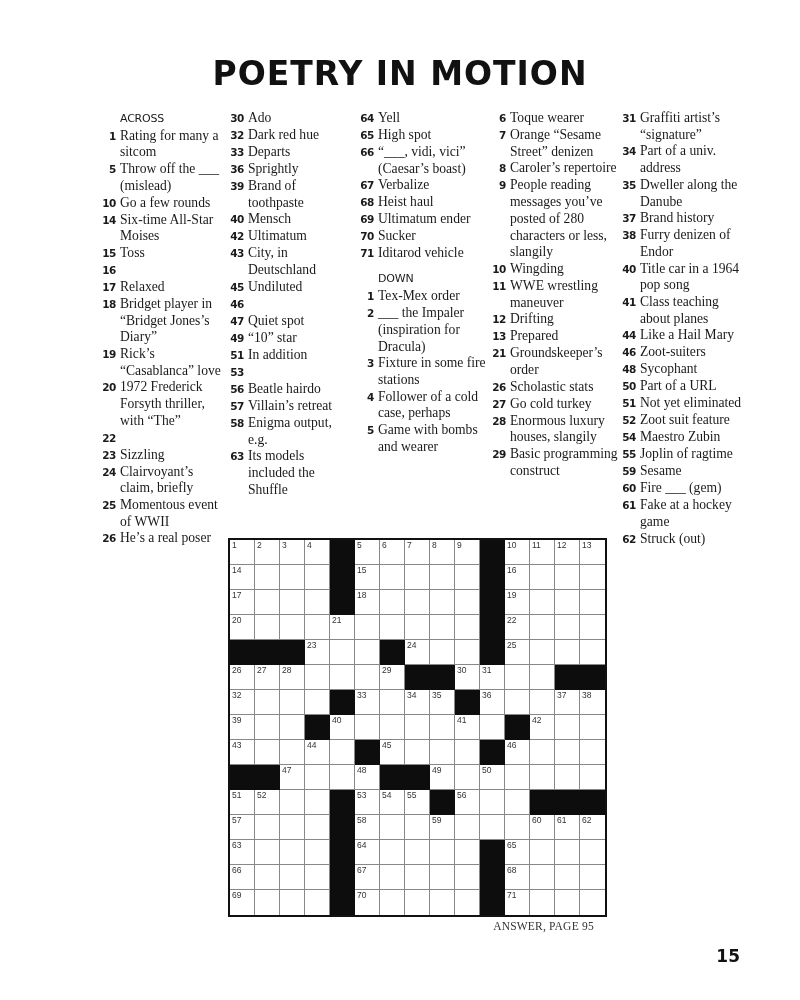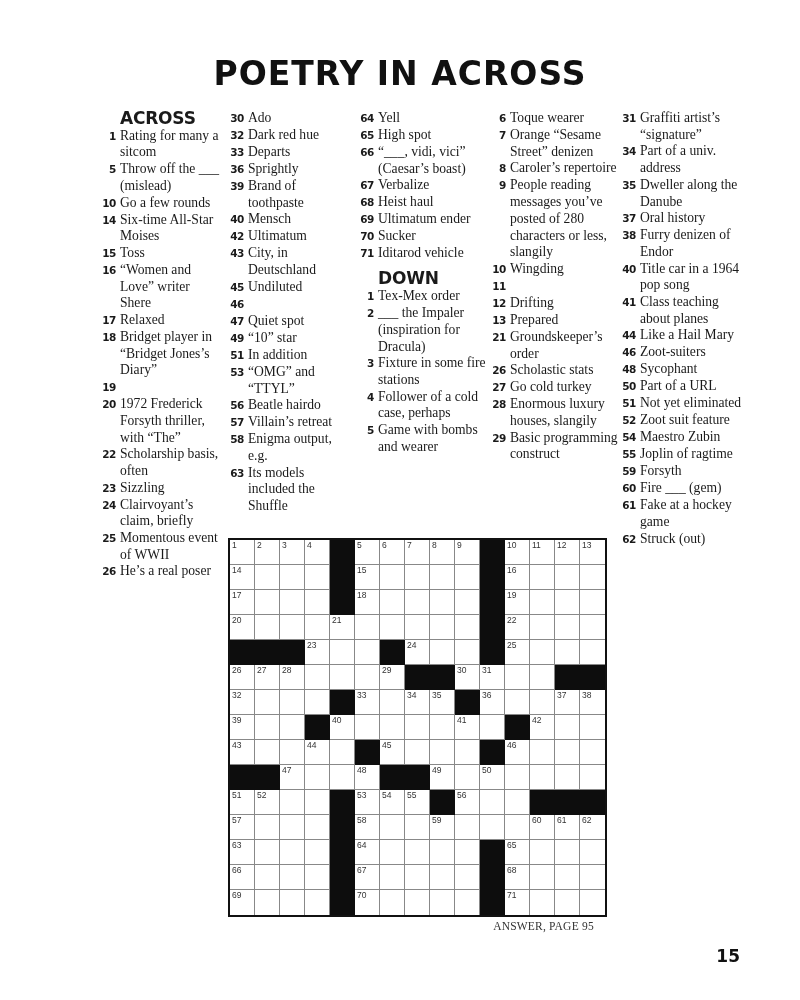--- a/index.html
+++ b/index.html
@@ -1,34 +1,34 @@
 <!DOCTYPE html>
 <html><head>
 <meta charset="utf-8">
 <style>
   html, body { margin: 0; padding: 0; background: #ffffff; }
   body { width: 800px; height: 1000px; position: relative; overflow: hidden; color: #1a1a1a; font-family: "Liberation Serif", serif; }
   .title { position: absolute; left: 0; width: 800px; top: 54px; text-align: center; font-family: "DejaVu Sans", sans-serif; font-weight: bold; font-size: 33px; letter-spacing: 1px; color: #111; }
   .col { position: absolute; top: 110px; font-size: 13.6px; line-height: 16.7px; }
-  .col-heading { font-family: "DejaVu Sans", sans-serif; font-weight: bold; font-size: 17px; padding-left: 24px; margin-bottom: 1px; height: 16.7px; line-height: 17px; letter-spacing: -0.2px; }
+  .col-heading { font-family: "DejaVu Sans", sans-serif; font-weight: normal; font-size: 11px; padding-left: 24px; margin-bottom: 1px; height: 16.7px; line-height: 17px; letter-spacing: -0.2px; }
   .col-heading.down { margin-top: 8px; }
   .clue { display: flex; align-items: flex-start; }
   .clue-num { width: 20px; flex: 0 0 20px; text-align: right; font-family: "DejaVu Sans", sans-serif; font-weight: bold; font-size: 10.5px; padding-right: 4px; line-height: 17px; letter-spacing: -0.4px; }
   .clue-text { flex: 1; }
   #grid { position: absolute; left: 230px; top: 540px; width: 375px; height: 375px; border: 2px solid #111; box-sizing: content-box; display: grid; grid-template-columns: repeat(15, 25px); grid-template-rows: repeat(15, 25px); margin-left: -2px; margin-top: -2px; }
   .cell { box-sizing: border-box; border-right: 1px solid #888; border-bottom: 1px solid #888; position: relative; background: #fff; }
   .cell.black { background: #0d0d0d; border-color: #0d0d0d; }
   .cell .n { position: absolute; left: 2px; top: 1px; font-family: "Liberation Sans", sans-serif; font-size: 8.5px; line-height: 9px; color: #333; }
   .answer { position: absolute; top: 920px; left: 480px; width: 127px; text-align: center; font-size: 11.5px; letter-spacing: 0.2px; color: #333; }
   .pageno { position: absolute; top: 946px; left: 700px; width: 40px; text-align: right; font-family: "DejaVu Sans", sans-serif; font-weight: bold; font-size: 17px; color: #111; }
 </style>
 </head>
 <body>
 
-<div class="title">POETRY IN ACROSS</div>
+<div class="title">POETRY IN MOTION</div>
 
 <div class="col" id="col0" style="left:96px; width:128px;">
   <div class="col-heading">ACROSS</div>
 <div class="clue">
       <span class="clue-num">1</span>
       <span class="clue-text">Rating for many a sitcom</span>
     </div>
     <div class="clue">
       <span class="clue-num">5</span>
       <span class="clue-text">Throw off the ___ (mislead)</span>
@@ -40,40 +40,39 @@
     <div class="clue">
       <span class="clue-num">14</span>
       <span class="clue-text">Six-time All-Star Moises</span>
     </div>
     <div class="clue">
       <span class="clue-num">15</span>
       <span class="clue-text">Toss</span>
     </div>
     <div class="clue">
       <span class="clue-num">16</span>
-      <span class="clue-text">“Women and Love” writer Shere</span>
     </div>
     <div class="clue">
       <span class="clue-num">17</span>
       <span class="clue-text">Relaxed</span>
     </div>
     <div class="clue">
       <span class="clue-num">18</span>
       <span class="clue-text">Bridget player in “Bridget Jones’s Diary”</span>
     </div>
     <div class="clue">
       <span class="clue-num">19</span>
+      <span class="clue-text">Rick’s “Casablanca” love</span>
     </div>
     <div class="clue">
       <span class="clue-num">20</span>
       <span class="clue-text">1972 Frederick Forsyth thriller, with “The”</span>
     </div>
     <div class="clue">
       <span class="clue-num">22</span>
-      <span class="clue-text">Scholarship basis, often</span>
     </div>
     <div class="clue">
       <span class="clue-num">23</span>
       <span class="clue-text">Sizzling</span>
     </div>
     <div class="clue">
       <span class="clue-num">24</span>
       <span class="clue-text">Clairvoyant’s claim, briefly</span>
     </div>
     <div class="clue">
@@ -132,21 +131,20 @@
     <div class="clue">
       <span class="clue-num">49</span>
       <span class="clue-text">“10” star</span>
     </div>
     <div class="clue">
       <span class="clue-num">51</span>
       <span class="clue-text">In addition</span>
     </div>
     <div class="clue">
       <span class="clue-num">53</span>
-      <span class="clue-text">“OMG” and “TTYL”</span>
     </div>
     <div class="clue">
       <span class="clue-num">56</span>
       <span class="clue-text">Beatle hairdo</span>
     </div>
     <div class="clue">
       <span class="clue-num">57</span>
       <span class="clue-text">Villain’s retreat</span>
     </div>
     <div class="clue">
@@ -229,20 +227,21 @@
     <div class="clue">
       <span class="clue-num">9</span>
       <span class="clue-text">People reading messages you’ve posted of 280 characters or less, slangily</span>
     </div>
     <div class="clue">
       <span class="clue-num">10</span>
       <span class="clue-text">Wingding</span>
     </div>
     <div class="clue">
       <span class="clue-num">11</span>
+      <span class="clue-text">WWE wrestling maneuver</span>
     </div>
     <div class="clue">
       <span class="clue-num">12</span>
       <span class="clue-text">Drifting</span>
     </div>
     <div class="clue">
       <span class="clue-num">13</span>
       <span class="clue-text">Prepared</span>
     </div>
     <div class="clue">
@@ -274,21 +273,21 @@
     <div class="clue">
       <span class="clue-num">34</span>
       <span class="clue-text">Part of a univ. address</span>
     </div>
     <div class="clue">
       <span class="clue-num">35</span>
       <span class="clue-text">Dweller along the Danube</span>
     </div>
     <div class="clue">
       <span class="clue-num">37</span>
-      <span class="clue-text">Oral history</span>
+      <span class="clue-text">Brand history</span>
     </div>
     <div class="clue">
       <span class="clue-num">38</span>
       <span class="clue-text">Furry denizen of Endor</span>
     </div>
     <div class="clue">
       <span class="clue-num">40</span>
       <span class="clue-text">Title car in a 1964 pop song</span>
     </div>
     <div class="clue">
@@ -322,21 +321,21 @@
     <div class="clue">
       <span class="clue-num">54</span>
       <span class="clue-text">Maestro Zubin</span>
     </div>
     <div class="clue">
       <span class="clue-num">55</span>
       <span class="clue-text">Joplin of ragtime</span>
     </div>
     <div class="clue">
       <span class="clue-num">59</span>
-      <span class="clue-text">Forsyth</span>
+      <span class="clue-text">Sesame</span>
     </div>
     <div class="clue">
       <span class="clue-num">60</span>
       <span class="clue-text">Fire ___ (gem)</span>
     </div>
     <div class="clue">
       <span class="clue-num">61</span>
       <span class="clue-text">Fake at a hockey game</span>
     </div>
     <div class="clue">

